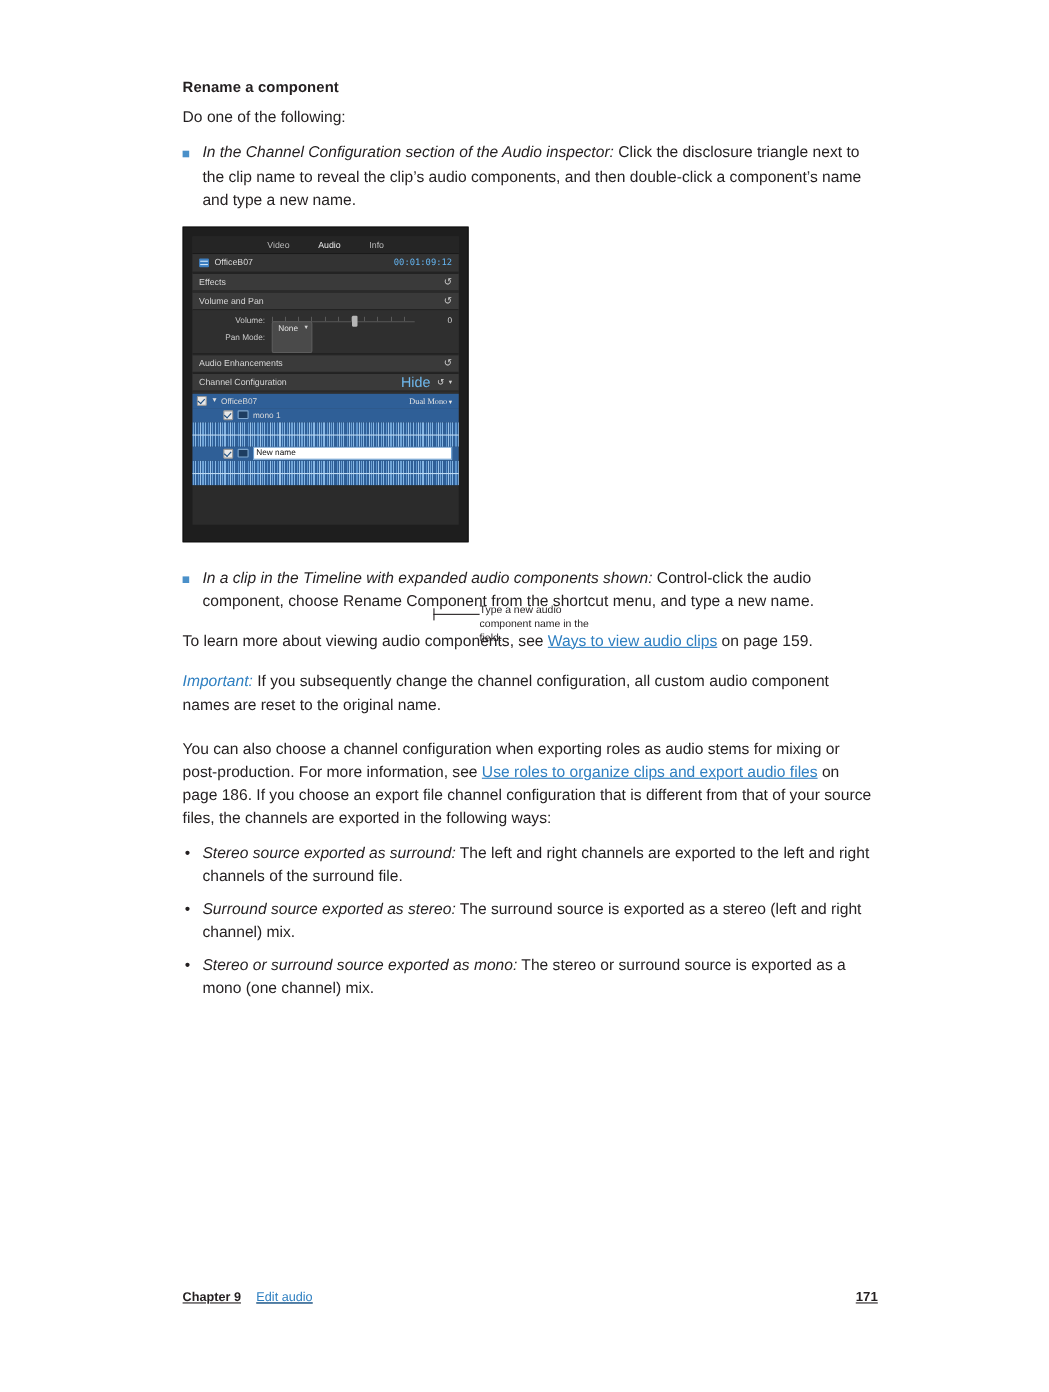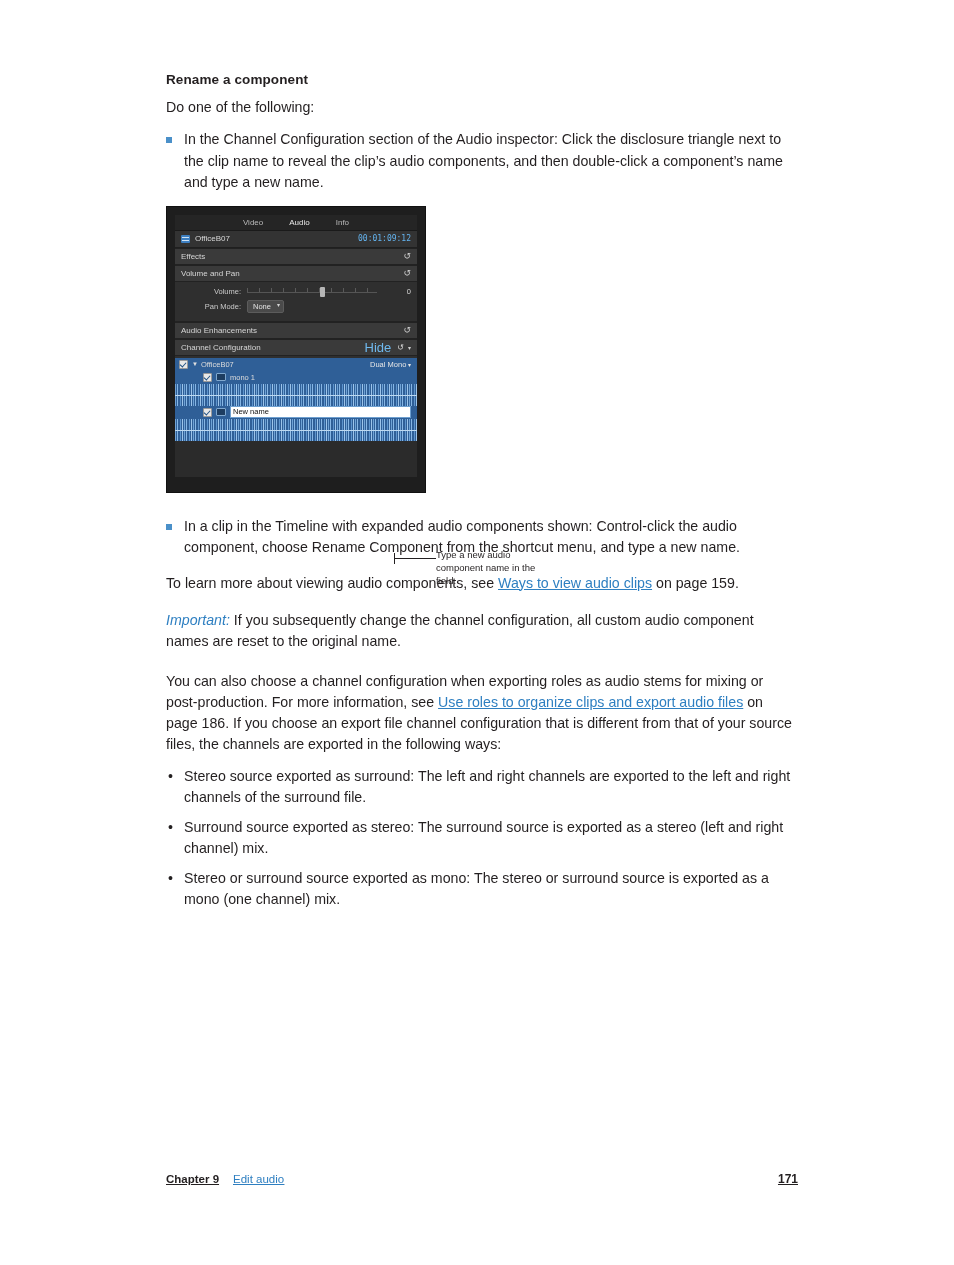--- a/index.html
+++ b/index.html
@@ -50,21 +50,21 @@
     left: 0;
     top: 8px;
     width: 6px;
     height: 6px;
     background: #4a90c9;
   }
   .bullet-text {
     font-size: 14.2px;
     line-height: 21.5px;
   }
-  .it { }
+  .it { font-style: italic; }
   .link { color: #2e7fc1; }
   .important { color: #2e7fc1; font-style: italic; }
 
   .dot-row {
     position: relative;
     padding-left: 18px;
     margin-bottom: 8px;
   }
   .dot-mark {
     position: absolute;
@@ -205,21 +205,21 @@
     text-align: right;
     color: #d8d8d8;
     font-size: 7.5px;
   }
   .popup {
     background: #4a4a4a;
     border: 1px solid #5c5c5c;
     border-radius: 2px;
     color: #e2e2e2;
     font-size: 7.5px;
-    padding: 1px 12px 1px 5px;
+    padding: 1px 12px 17px 5px;
     position: relative;
     display: inline-block;
   }
   .popup:after {
     content: "▾";
     position: absolute;
     right: 3px;
     top: 0px;
     font-size: 6px;
     color: #d4d4d4;
@@ -277,20 +277,21 @@
     border: 1px solid #7fa8cf;
     border-radius: 1px;
     margin-right: 4px;
     flex: none;
   }
   .comp-right {
     margin-left: auto;
     font-size: 7.5px;
     color: #e6e6e6;
     padding-right: 2px;
+    font-family: Liberation Serif, serif;
   }
   .comp-right:after {
     content: " ▾";
     font-size: 6px;
   }
   .wave {
     height: 22px;
     background:
       repeating-linear-gradient(to right,
         #6fa3d6 0 1px, #2f5f97 1px 2px, #86b6e4 2px 3px, #2f5f97 3px 5px,

